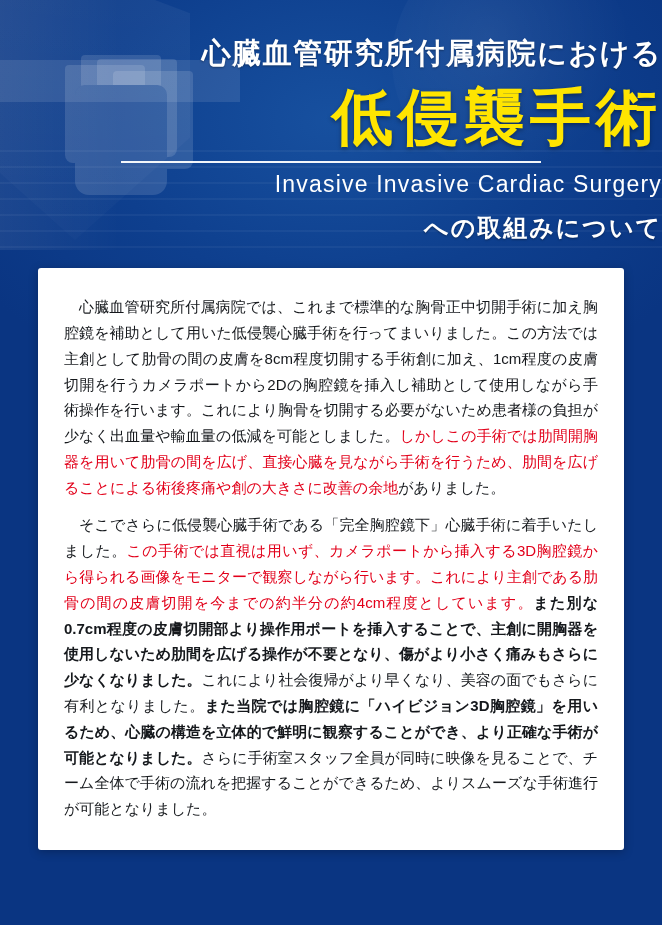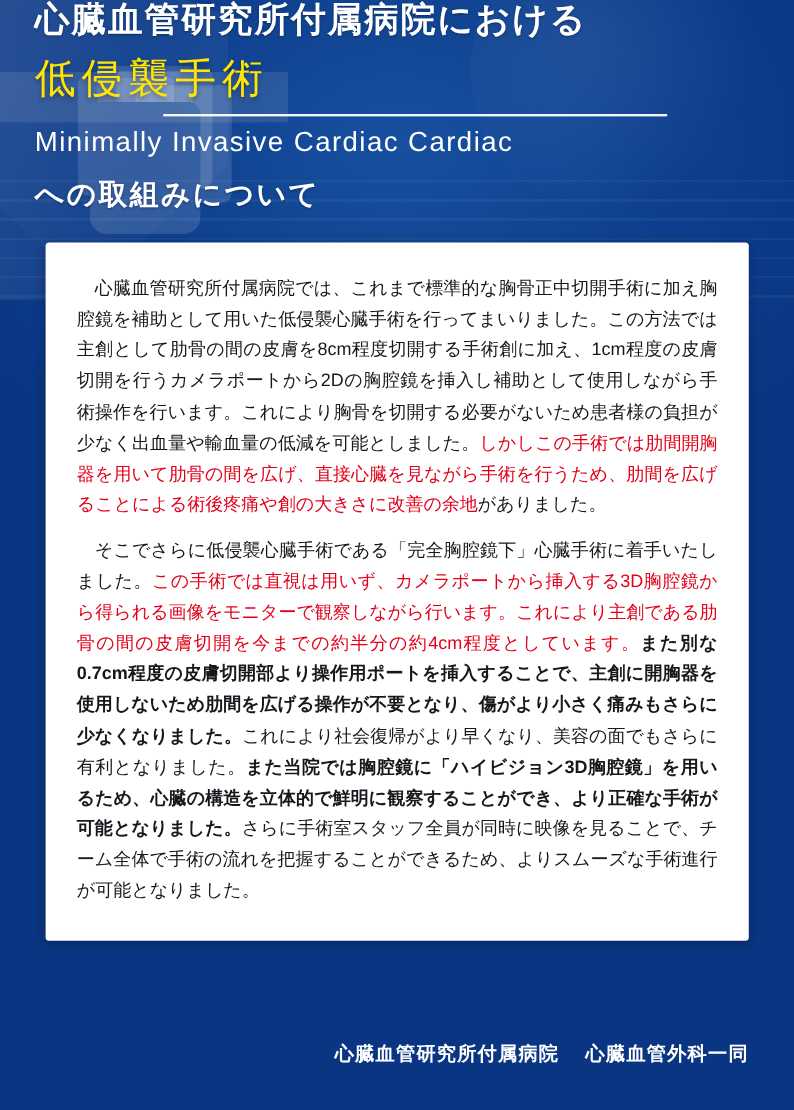--- a/index.html
+++ b/index.html
@@ -76,35 +76,35 @@
     left: 0;
     top: 0;
     width: 120px;
     height: 250px;
     background: linear-gradient(90deg, rgba(255,255,255,0.07), rgba(255,255,255,0));
   }
 
   .header {
     position: relative;
     z-index: 3;
-    text-align: left;
-    margin-left: 29px;
+    padding-top: 36px;
+    text-align: right;
   }
   .title-line1 {
     color: #ffffff;
     font-size: 29px;
     font-weight: bold;
     letter-spacing: 1.5px;
     text-shadow: 0 1px 2px rgba(0,0,0,.35);
     line-height: 1.2;
   }
   .title-main {
     color: #ffe500;
-    font-size: 34px;
-    font-weight: normal;
+    font-size: 61px;
+    font-weight: bold;
     letter-spacing: 5px;
     margin-top: 12px;
     line-height: 1.12;
     text-shadow: 0 2px 4px rgba(0,0,0,.35);
   }
   .rule {
     width: 420px;
     height: 2px;
     background: #ffffff;
     margin: 10px auto 8px auto;
@@ -176,30 +176,27 @@
   <div class="deco deco-shield"></div>
   <div class="deco deco-band"></div>
   <div class="deco deco-hand"></div>
   <div class="deco deco-circle"></div>
   <div class="deco deco-lines"></div>
 
   <div class="header">
     <div class="title-line1">心臓血管研究所付属病院における</div>
     <div class="title-main">低侵襲手術</div>
     <div class="rule"></div>
-    <div class="title-en">Minimally Invasive Cardiac Cardiac</div>
+    <div class="title-en">Invasive Invasive Cardiac Surgery</div>
     <div class="title-line3">への取組みについて</div>
   </div>
 
   <div class="card">
     <p class="para">
       <span>心臓血管研究所付属病院では、これまで標準的な胸骨正中切開手術に加え胸腔鏡を補助として用いた低侵襲心臓手術を行ってまいりました。この方法では主創として肋骨の間の皮膚を8cm程度切開する手術創に加え、1cm程度の皮膚切開を行うカメラポートから2Dの胸腔鏡を挿入し補助として使用しながら手術操作を行います。これにより胸骨を切開する必要がないため患者様の負担が少なく出血量や輸血量の低減を可能としました。</span><span class="hl-red">しかしこの手術では肋間開胸器を用いて肋骨の間を広げ、直接心臓を見ながら手術を行うため、肋間を広げることによる術後疼痛や創の大きさに改善の余地</span><span>がありました。</span>
     </p>
     <p class="para">
       <span>そこでさらに低侵襲心臓手術である「完全胸腔鏡下」心臓手術に着手いたしました。</span><span class="hl-red">この手術では直視は用いず、カメラポートから挿入する3D胸腔鏡から得られる画像をモニターで観察しながら行います。これにより主創である肋骨の間の皮膚切開を今までの約半分の約4cm程度としています。</span><span class="hl-bold">また別な0.7cm程度の皮膚切開部より操作用ポートを挿入することで、主創に開胸器を使用しないため肋間を広げる操作が不要となり、傷がより小さく痛みもさらに少なくなりました。</span><span>これにより社会復帰がより早くなり、美容の面でもさらに有利となりました。</span><span class="hl-bold">また当院では胸腔鏡に「ハイビジョン3D胸腔鏡」を用いるため、心臓の構造を立体的で鮮明に観察することができ、より正確な手術が可能となりました。</span><span>さらに手術室スタッフ全員が同時に映像を見ることで、チーム全体で手術の流れを把握することができるため、よりスムーズな手術進行が可能となりました。</span>
     </p>
   </div>
 
-  <div class="footer">
-    <span class="org">心臓血管研究所付属病院</span><span>心臓血管外科一同</span>
-  </div>
 
 </div>
 
 </body></html>

